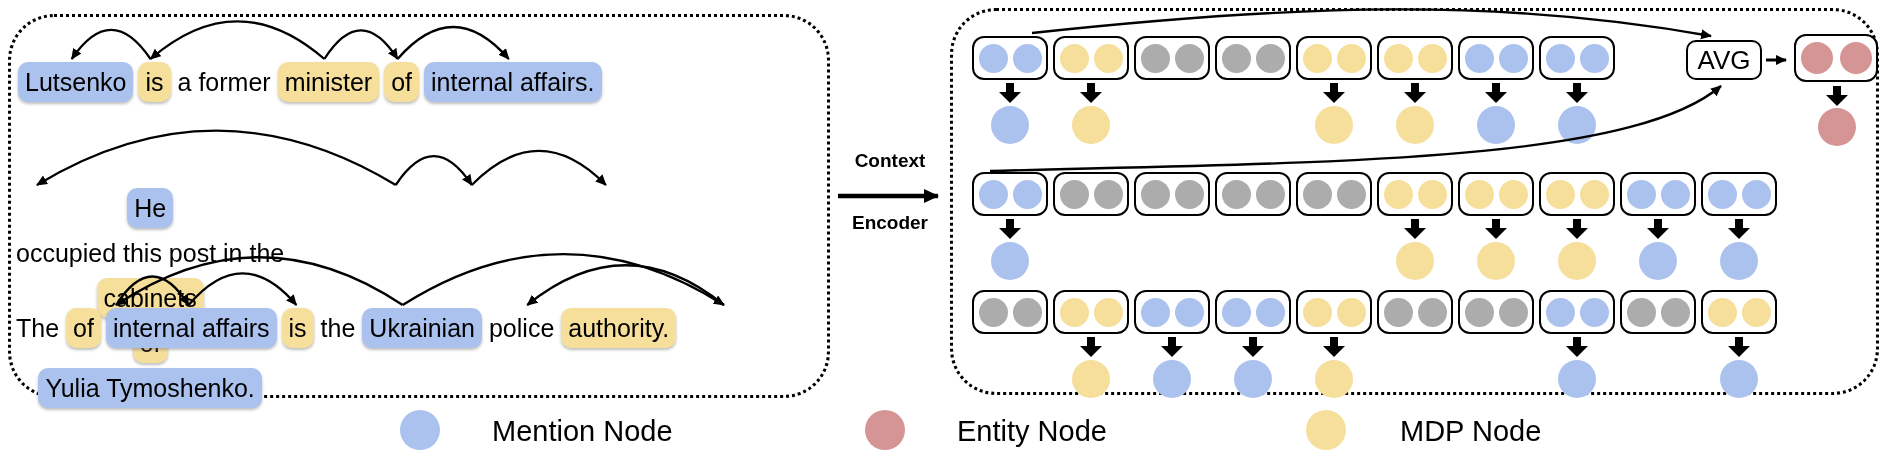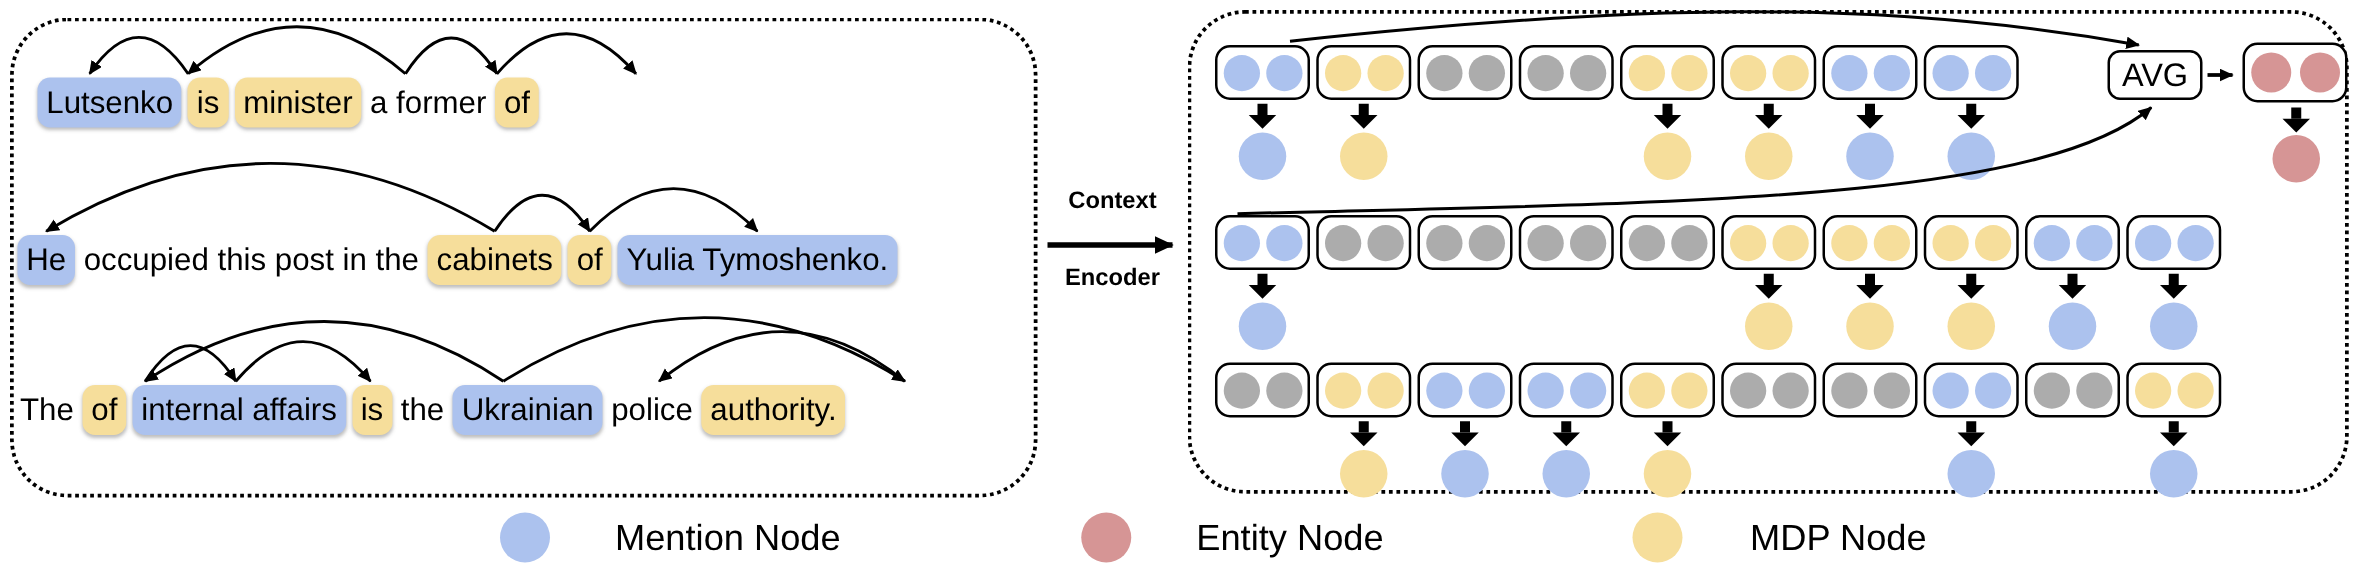--- a/index.html
+++ b/index.html
@@ -30,28 +30,29 @@
   .legend-label{position:absolute;top:413px;font-size:29px;line-height:36px;}
 </style>
 </head>
 <body>
 
 <div id="canvas">
 
   <div id="left-panel" class="panel"></div>
   <div id="right-panel" class="panel"></div>
 
-  <div class="sentence" id="s1" style="left:30px;top:62px;text-align:right;">
+  <div class="sentence" id="s1" style="left:18px;top:62px;text-align:right;">
       <span class="word mention">Lutsenko</span>
       <span class="word mdp">is</span>
+      <span class="word plain">a former</span>
       <span class="word mdp">minister</span>
-      <span class="word plain">a former</span>
       <span class="word mdp">of</span>
-    </div>
-  <div class="sentence" id="s2" style="left:14px;top:188px;">
+      <span class="word mention">internal affairs.</span>
+    </div>
+  <div class="sentence" id="s2" style="left:14px;top:188px;flex-direction:column;">
       <span class="word mention">He</span>
       <span class="word plain">occupied this post in the</span>
       <span class="word mdp">cabinets</span>
       <span class="word mdp">of</span>
       <span class="word mention">Yulia Tymoshenko.</span>
     </div>
   <div class="sentence" id="s3" style="left:14px;top:308px;">
       <span class="word plain">The</span>
       <span class="word mdp">of</span>
       <span class="word mention">internal affairs</span>

